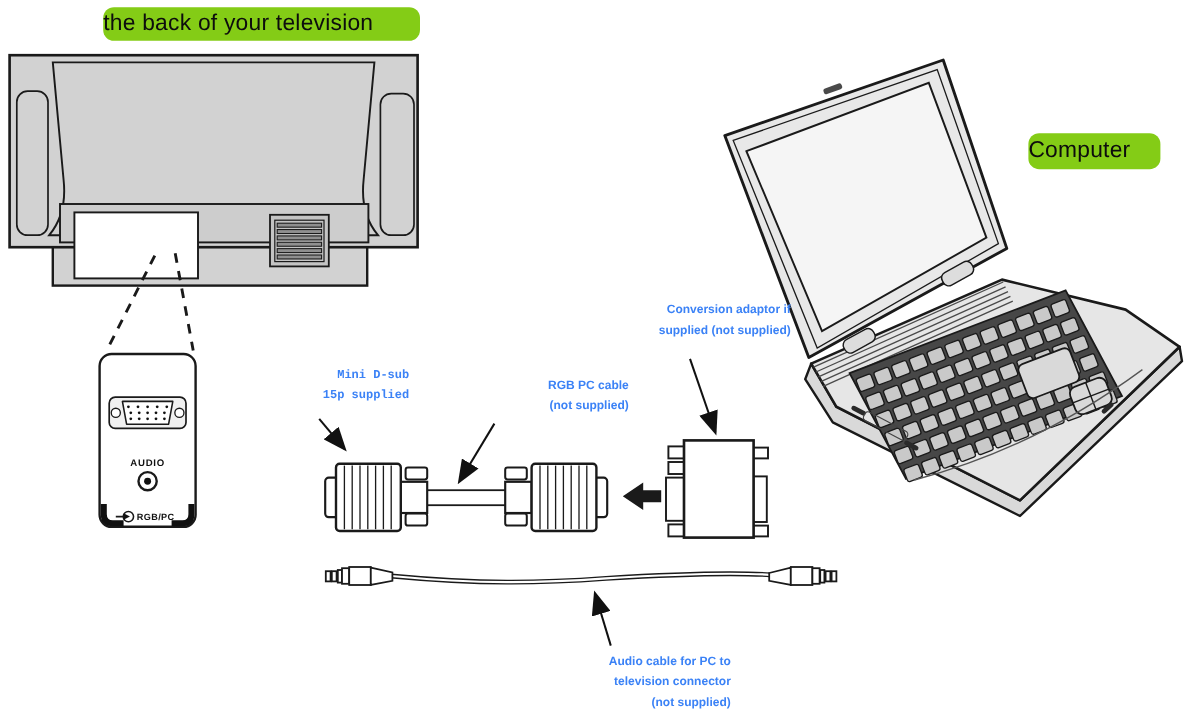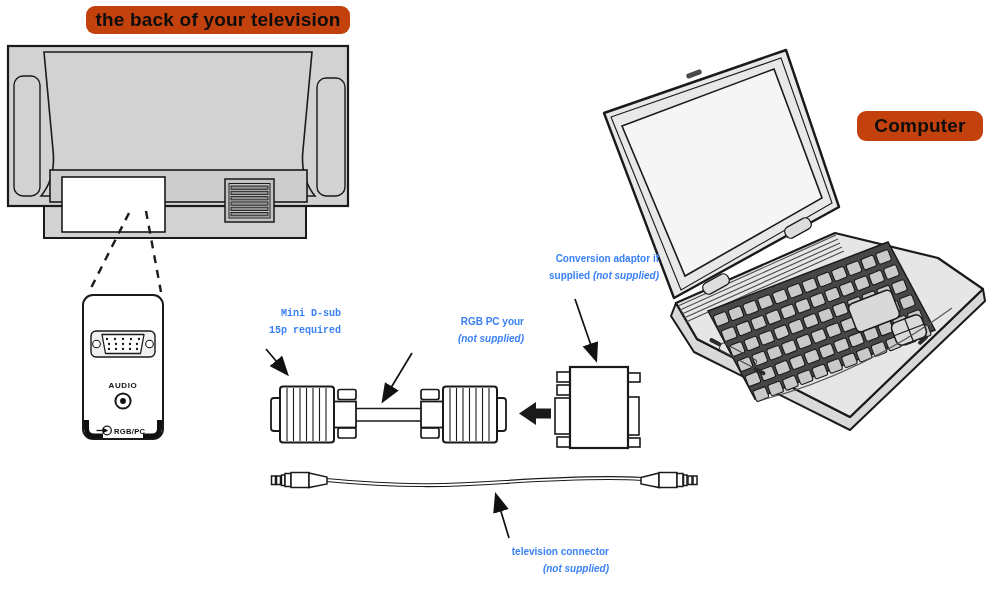--- a/index.html
+++ b/index.html
@@ -2,29 +2,29 @@
 <html><head>
 <meta charset="utf-8">
 <style>
   html,body { margin:0; padding:0; background:#fff; }
   #stage {
     position:relative; width:987px; height:604px; background:#ffffff;
     font-family:"Liberation Sans", sans-serif; color:#111; overflow:hidden;
   }
   #art { position:absolute; left:0; top:0; }
   .badge {
-    position:absolute; background:#c2410c; border-radius:9px;
-    display:flex; align-items:center; justify-content:center;
-    font-size:19px; font-weight:700; color:#0d0d0d; letter-spacing:.2px;
+    position:absolute; background:#84cc16; border-radius:9px;
+    display:flex; align-items:center; justify-content:flex-start;
+    font-size:19px; font-weight:400; color:#0d0d0d; letter-spacing:.2px;
   }
   .callout {
     position:absolute; text-align:right; font-size:10px; line-height:17px;
     font-weight:600; color:#3b82f6;
   }
-  .it { font-style:italic; }
+  .it { }
   .fillg{ fill:#d2d2d2; stroke:#1a1a1a; }
   .fillw{ fill:#ffffff; stroke:#1a1a1a; }
   .key  { fill:#c9c9c9; stroke:#1a1a1a; stroke-width:1.1; }
   text.smalllbl { font-family:"Liberation Sans", sans-serif; font-weight:600; fill:#111; }
 </style>
 </head>
 <body>
 
 <div id="stage">
 
@@ -300,37 +300,38 @@
       <rect x="702" y="278" width="28" height="12" rx="5" transform="rotate(-29 716 284)"></rect>
       <rect x="784" y="222" width="28" height="12" rx="5" transform="rotate(-29 798 228)"></rect>
     </g>
   </g>
 </svg>
 
 <div class="badge" style="left:86px; top:6px; width:264px; height:28px;">
   <span>the back of your television</span>
 </div>
 
-<div class="badge" style="left:857px; top:111px; width:126px; height:30px;">
+<div class="badge" style="left:857px; top:111px; width:110px; height:30px;">
   <span>Computer</span>
 </div>
 
 <div class="callout" style="left:181px; top:305px; width:160px;font-family:Liberation Mono, monospace;">
   <div>Mini D-sub</div>
-  <div>15p required</div>
+  <div>15p supplied</div>
 </div>
 
 <div class="callout" style="left:364px; top:313px; width:160px;">
-  <div>RGB PC your</div>
+  <div>RGB PC cable</div>
   <div class="it">(not supplied)</div>
 </div>
 
 <div class="callout" style="left:459px; top:250px; width:200px;">
   <div>Conversion adaptor if</div>
   <div><span>supplied </span><span class="it">(not supplied)</span></div>
 </div>
 
 <div class="callout" style="left:409px; top:543px; width:200px;">
+  <div>Audio cable for PC to</div>
   <div>television connector</div>
   <div class="it">(not supplied)</div>
 </div>
 
 </div>
 
 </body></html>

